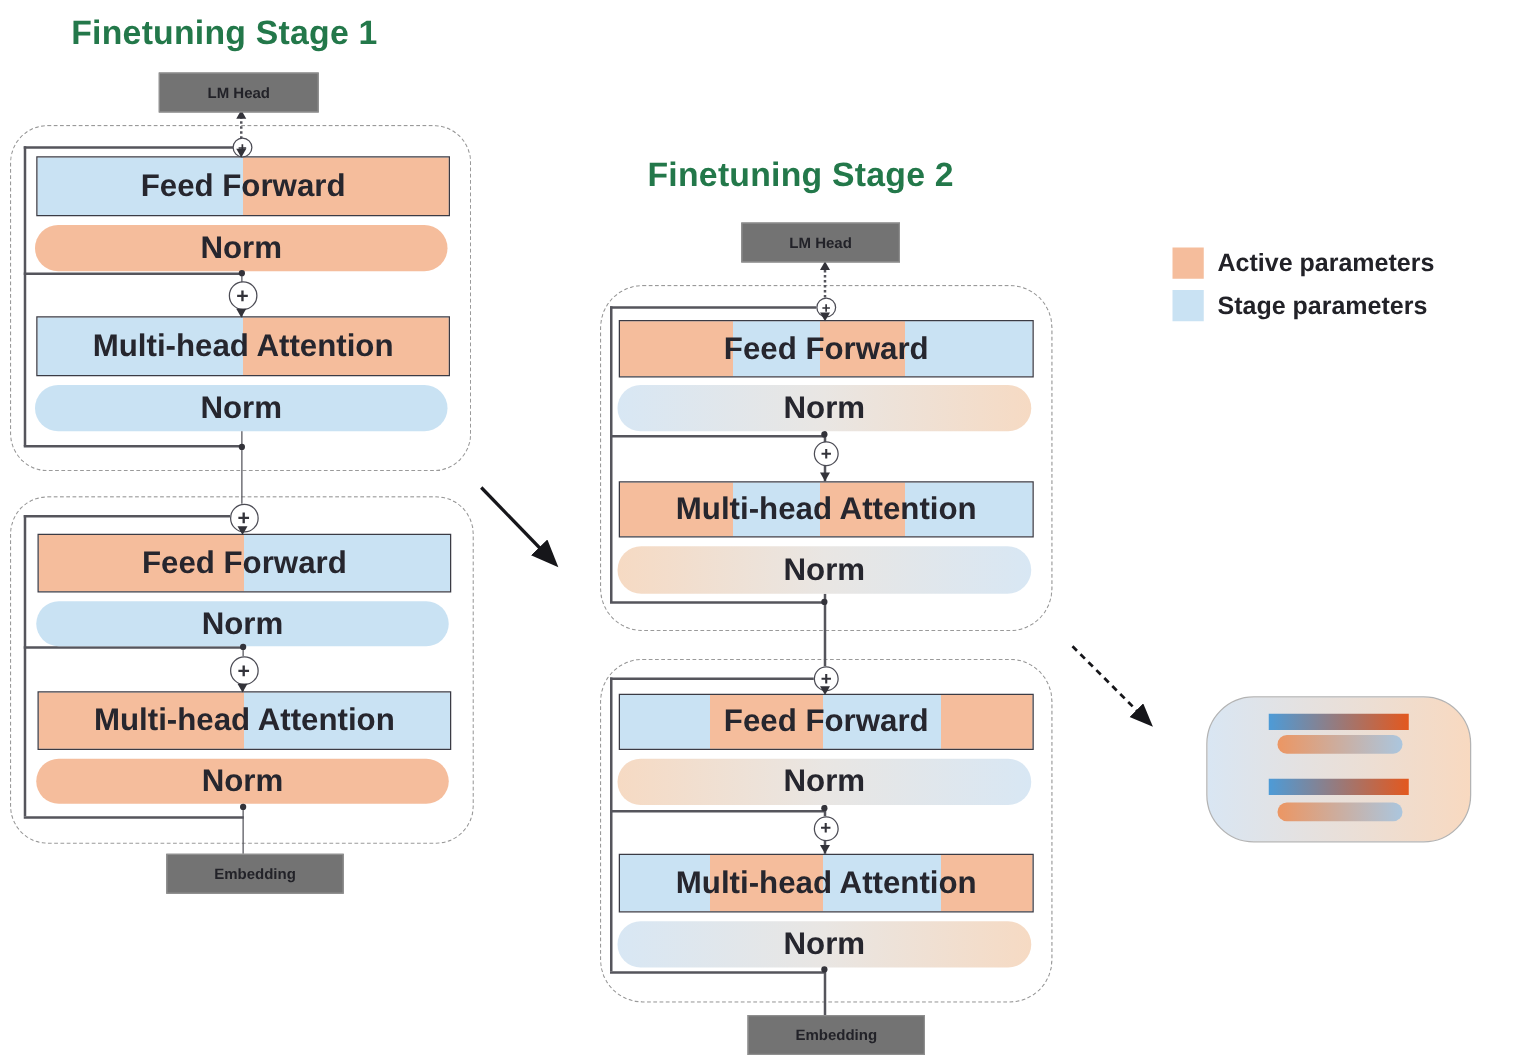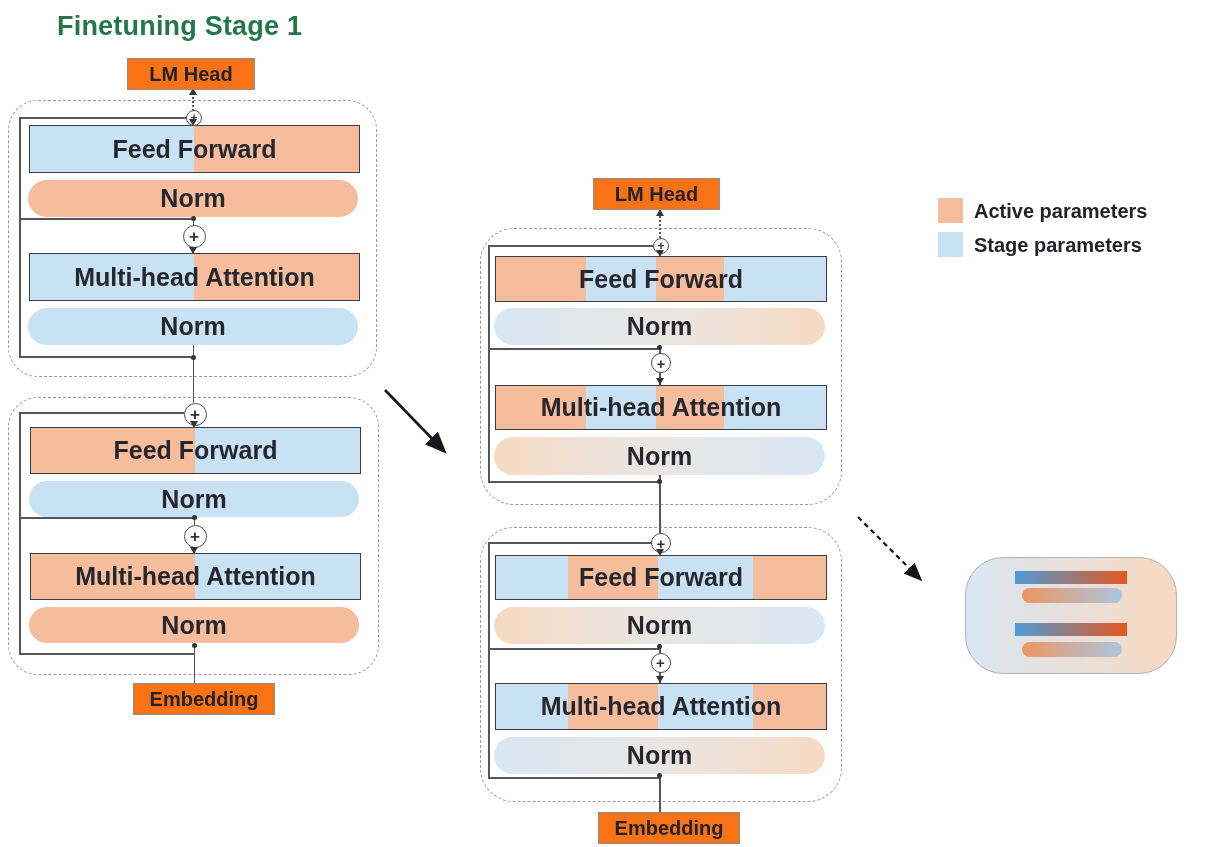--- a/index.html
+++ b/index.html
@@ -3,22 +3,22 @@
 <meta charset="utf-8">
 <style>
   html,body{margin:0;padding:0;background:#ffffff;}
   #canvas{
     position:relative;width:1215px;height:847px;background:#ffffff;
     font-family:"Liberation Sans","DejaVu Sans",sans-serif;overflow:hidden;
   }
   .abs{position:absolute;}
   .stage-title{font-size:27px;font-weight:bold;letter-spacing:0.2px;white-space:nowrap;}
   .io-box{
-    background:#f97316;border:1.4px solid #8f8f8f;display:flex;align-items:center;justify-content:center;
-    font-size:20px;font-weight:bold;color:#222228;z-index:4;
+    background:#737373;border:1.4px solid #8f8f8f;display:flex;align-items:center;justify-content:center;
+    font-size:12px;font-weight:bold;color:#222228;z-index:4;
   }
   .dash-container{border:1.6px dashed #9a9a9a;border-radius:30px;background:transparent;z-index:0;}
   .skip-line{background:#55555c;z-index:1;}
   .vline{width:1.6px;background:#55555c;z-index:1;}
   .dotline{width:0;border-left:2.2px dotted #55555c;z-index:1;}
   .block{
     border:1.6px solid #3b3b44;display:flex;align-items:center;justify-content:center;
     font-size:25px;font-weight:bold;color:#26262e;z-index:2;white-space:nowrap;
   }
   .pill{
@@ -106,20 +106,21 @@
     </div>
   <div class="abs pill" style="left: 29px; top: 607px; width: 330px; height: 36px; background: linear-gradient(90deg, rgb(245, 189, 156) 0%, rgb(245, 189, 156) 100%);">
       <span>Norm</span>
     </div>
   <div class="abs vline" style="left:193.5px;top:643px;height:40px;"></div>
   <div class="abs dot" style="left:191.5px;top:643px;"></div>
   <div class="abs io-box" style="left:133px;top:683px;width:140px;height:30px;">
       <span>Embedding</span>
     </div>
 
+  <div class="abs stage-title" style="left: 518px; top: 125px; color: rgb(35, 120, 74);">Finetuning Stage 2</div>
 
   <div class="abs io-box" style="left:593px;top:178px;width:125px;height:30px;">
       <span>LM Head</span>
     </div>
   <div class="abs dotline" style="left:659px;top:209px;height:29px;"></div>
   <div class="abs arr-up" style="left:656px;top:209px;"></div>
 
   <div class="abs dash-container" style="left:480px;top:228px;width:360px;height:275px;border-radius:34px;"></div>
   <div class="abs skip-line" style="left:488px;top:245px;width:165px;height:1.6px;"></div>
   <div class="abs vline" style="left:488px;top:245px;height:237px;"></div>

